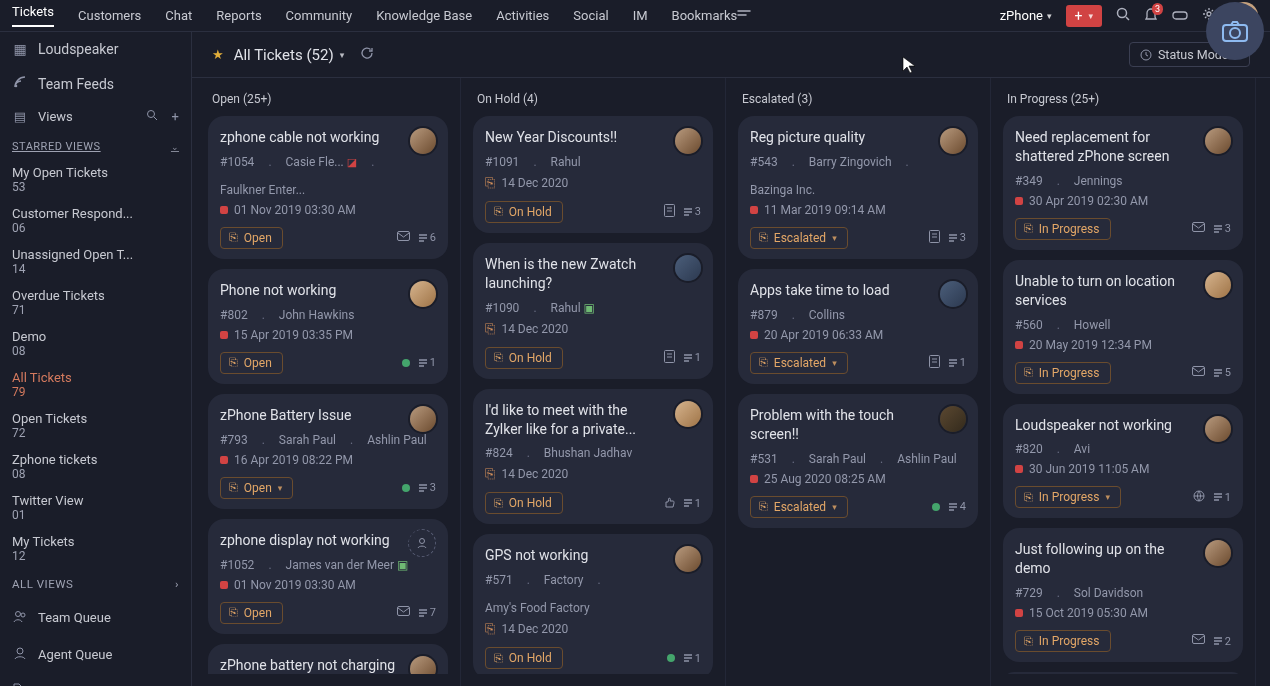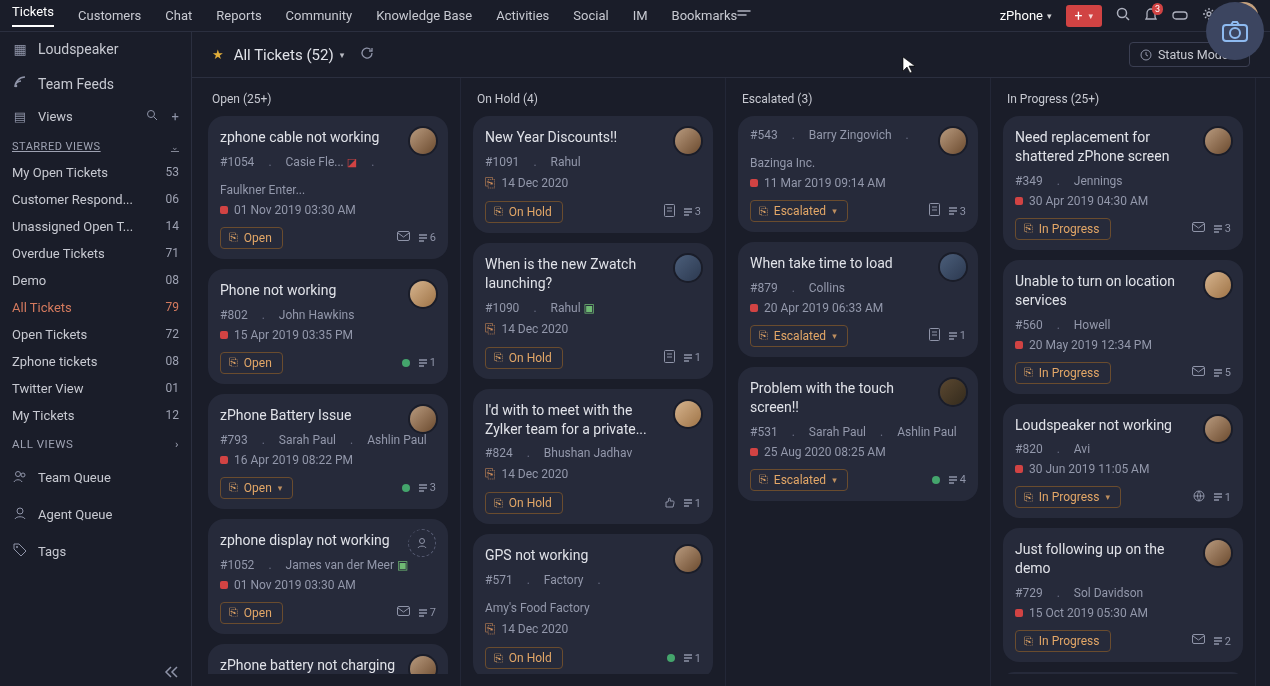--- a/index.html
+++ b/index.html
@@ -41,21 +41,21 @@
 .sidebar { width: 192px; border-right: 1px solid #2b2f3f; display:flex; flex-direction:column; overflow:hidden; }
 .side-row { display:flex; align-items:center; padding: 9px 12px; gap: 10px; color:#c7c9d1; cursor:pointer; font-size: 13.5px;}
 .side-row.big { font-size: 14px; }
 .side-icon { color:#8f94a8; width:16px; text-align:center; }
 .views-row { display:flex; align-items:center; padding: 8px 12px; gap:10px; }
 .views-icons { margin-left:auto; display:flex; gap:14px; color:#8f94a8; }
 .section-header {
   font-size:11px; letter-spacing:0.5px; color:#9ea2b2; padding: 8px 12px 6px;
   text-decoration: underline; display:flex; align-items:center; justify-content:space-between;
 }
-.view-item { display:flex; justify-content:space-between; padding: 6px 12px; color:#c7c9d1; cursor:pointer; font-size:13px;}
+.view-item { display:flex; justify-content:space-between; padding: 6px 12px; color:#c7c9d1; cursor:pointer; font-size:13px;flex-direction:column;}
 .view-item.active { color:#d47a5e; }
 .view-count { color:#9ea2b2; font-size:12px; }
 .view-item.active .view-count { color:#d47a5e; }
 .allviews-row { display:flex; justify-content:space-between; padding:8px 12px; color:#9ea2b2; font-size:11.5px; letter-spacing:0.5px; }
 .queue-row { display:flex; align-items:center; gap:10px; padding:10px 12px; }
 .sidebar-footer { margin-top:auto; display:flex; justify-content:flex-end; padding:8px 12px; color:#8f94a8;}
 .content { flex:1; display:flex; flex-direction:column; overflow:hidden; }
 .filterbar { display:flex; align-items:center; padding:10px 20px; gap:10px; border-bottom:1px solid #2b2f3f;}
 .star { color:#e2ae3a; }
 .filter-title { color:#e0e2e8; font-size:15px; display:flex; align-items:center; gap:6px;}
@@ -481,21 +481,21 @@
                       <rect x="0.5" y="0.5" width="10" height="12" rx="1" stroke="#8f94a8" fill="none"></rect>
                       <path d="M3 4h5M3 7h5" stroke="#8f94a8"></path>
                     </svg></span>
                   <span class="count-tag"><svg width="10" height="10">
                       <path d="M1 2h8M1 5h8M1 8h5" stroke="#8f94a8" stroke-width="1.3"></path>
                     </svg>1</span>
                 </span>
               </div>
             </div>
             <div class="card">
-              <div class="card-title">I'd with to meet with the Zylker team for a private...</div>
+              <div class="card-title">I'd like to meet with the Zylker like for a private...</div>
               <div class="card-avatar">
                 <div class="avatar-fill v2"></div>
               </div>
               <div class="card-meta">
                 <span>#824</span>
                 <span class="mdot">.</span>
                 <span>Bhushan Jadhav</span>
               </div>
               <div class="card-date">
                 <span class="date-icon-orange">⎘</span>
@@ -544,20 +544,21 @@
                     </svg>1</span>
                 </span>
               </div>
             </div>
           </div>
         </div>
         <div class="col">
           <div class="col-header">Escalated  (3)</div>
           <div class="cards">
             <div class="card">
+              <div class="card-title">Reg picture quality</div>
               <div class="card-avatar">
                 <div class="avatar-fill v1"></div>
               </div>
               <div class="card-meta">
                 <span>#543</span>
                 <span class="mdot">.</span>
                 <span>Barry Zingovich</span>
                 <span class="mdot">.</span>
                 <span>Bazinga Inc.</span>
               </div>
@@ -576,21 +577,21 @@
                       <rect x="0.5" y="0.5" width="10" height="12" rx="1" stroke="#8f94a8" fill="none"></rect>
                       <path d="M3 4h5M3 7h5" stroke="#8f94a8"></path>
                     </svg></span>
                   <span class="count-tag"><svg width="10" height="10">
                       <path d="M1 2h8M1 5h8M1 8h5" stroke="#8f94a8" stroke-width="1.3"></path>
                     </svg>3</span>
                 </span>
               </div>
             </div>
             <div class="card">
-              <div class="card-title">When take time to load</div>
+              <div class="card-title">Apps take time to load</div>
               <div class="card-avatar">
                 <div class="avatar-fill v3"></div>
               </div>
               <div class="card-meta">
                 <span>#879</span>
                 <span class="mdot">.</span>
                 <span>Collins</span>
               </div>
               <div class="card-date">
                 <span class="date-icon-red"></span>
@@ -653,21 +654,21 @@
               <div class="card-avatar">
                 <div class="avatar-fill v1"></div>
               </div>
               <div class="card-meta">
                 <span>#349</span>
                 <span class="mdot">.</span>
                 <span>Jennings</span>
               </div>
               <div class="card-date">
                 <span class="date-icon-red"></span>
-                <span>30 Apr 2019 04:30 AM</span>
+                <span>30 Apr 2019 02:30 AM</span>
               </div>
               <div class="card-footer">
                 <span class="status-pill">
                   <span class="link">⎘</span>
                   <span>In Progress</span>
                 </span>
                 <span class="footer-icons">
                   <span><svg width="13" height="11">
                       <rect x="0.5" y="0.5" width="12" height="9" rx="1.5" stroke="#8f94a8" fill="none"></rect>
                       <path d="M1 2l5.5 4L12 2" stroke="#8f94a8" fill="none"></path>

